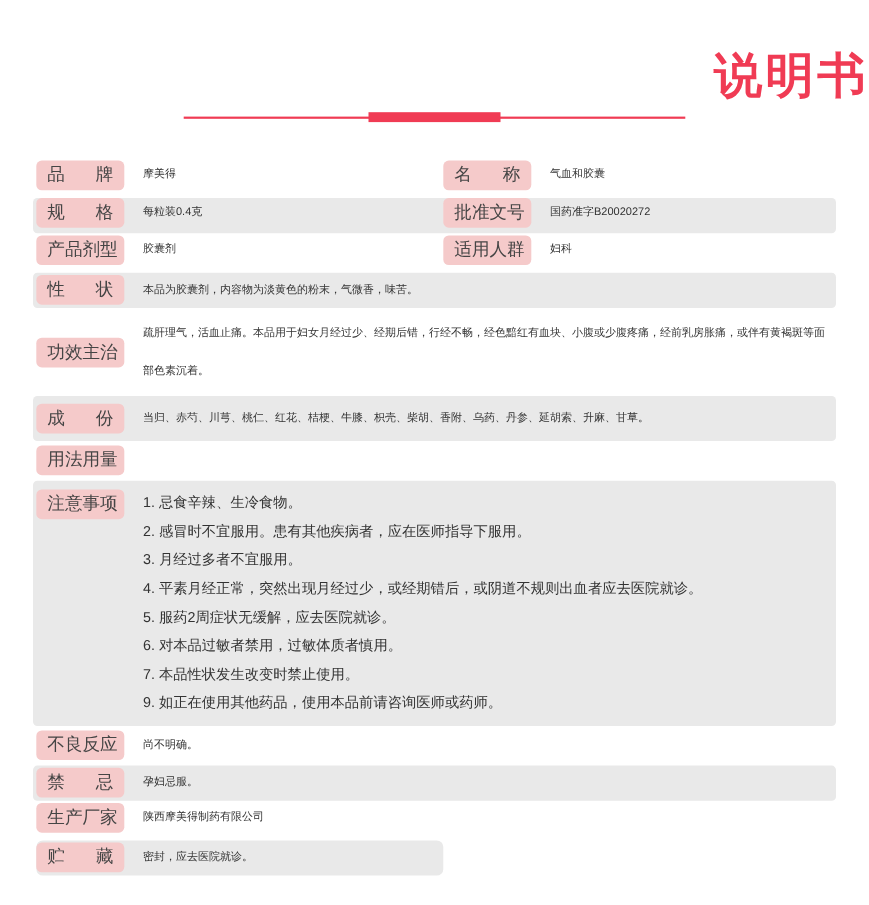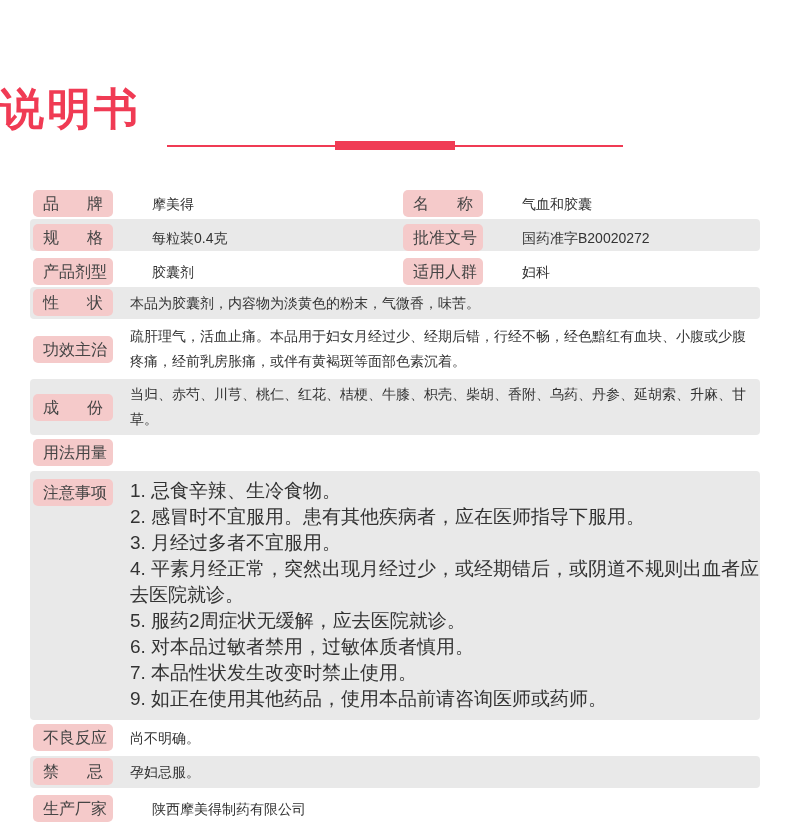--- a/index.html
+++ b/index.html
@@ -9,21 +9,21 @@
     --label-text:#454545;
     --value-text:#333333;
   }
   html,body{margin:0;padding:0;background:#fff;}
   .page{
     width:790px;height:823px;position:relative;background:#fff;
     font-family:"Liberation Sans","DejaVu Sans",sans-serif;color:var(--value-text);
     overflow:hidden;
   }
   
-  .header{padding-top:44px;text-align:left;margin-top:39px;}
+  .header{padding-top:44px;text-align:right;}
   .title{
     margin:0;font-family:"DejaVu Serif","Liberation Serif",serif;
     font-size:44px;font-weight:bold;letter-spacing:3px;color:var(--accent);
     line-height:1.2;
   }
   .divider{position:relative;height:11px;margin-top:5px;}
   .divider .line{
     position:absolute;left:167px;width:456px;top:4px;height:2px;
     background:var(--accent);
   }
@@ -33,39 +33,39 @@
   }
   
   .table{margin:33px 30px 0 30px;}
   .row{
     position:relative;display:flex;align-items:center;
     min-height:32px;margin-bottom:2px;
   }
   .row.stripe{background:var(--stripe);border-radius:4px;}
   .row.multi{align-items:center;padding:3px 0;}
   .row.block{align-items:flex-start;padding:7px 0 8px 0;}
-  .cell{display:flex;align-items:flex-end;min-height:32px;gap:22px;}
+  .cell{display:flex;align-items:flex-start;min-height:32px;}
   .cell.left{width:370px;flex:none;}
   .cell.right{flex:1;}
   .label{
     flex:none;box-sizing:border-box;width:80px;height:27px;line-height:27px;
     margin-left:3px;padding:0 10px;background:var(--label-bg);border-radius:5px;
     font-size:16px;color:var(--label-text);
     text-align:justify;text-align-last:justify;text-justify:inter-character;
     white-space:nowrap;overflow:hidden;position:relative;z-index:1;
   }
   .row.multi .label,.row.block .label{margin-top:1px;}
   .value{
-    margin-left:17px;font-size:14px;line-height:26px;color:var(--value-text);
+    margin-left:17px;font-size:10px;line-height:26px;color:var(--value-text);
     position:relative;z-index:1;
   }
-  .row.multi .value{flex:1;padding-right:6px;line-height:25px;}
+  .row.multi .value{flex:1;padding-right:6px;line-height:35px;}
   .plist{
     list-style:none;margin:0 0 0 17px;padding:0;flex:1;
-    font-size:19px;line-height:26px;color:var(--value-text);
+    font-size:13px;line-height:26px;color:var(--value-text);
   }
   
   .row.storage::before{
     content:"";position:absolute;left:3px;top:0;bottom:0;width:370px;
     background:var(--stripe);border-radius:6px;
   }
 </style>
 </head>
 <body>
 

